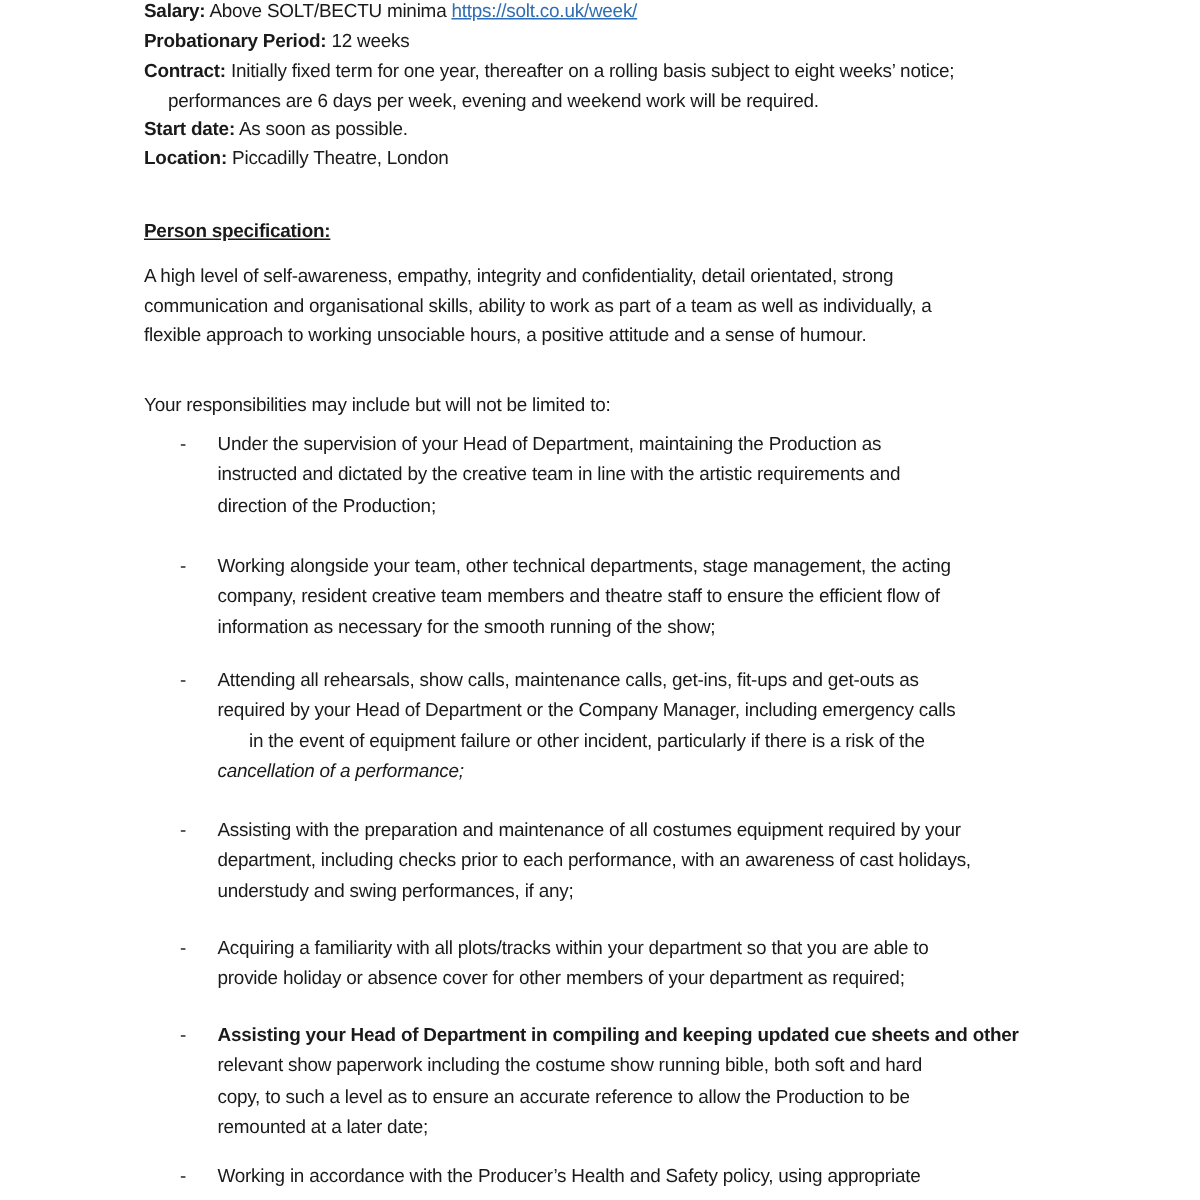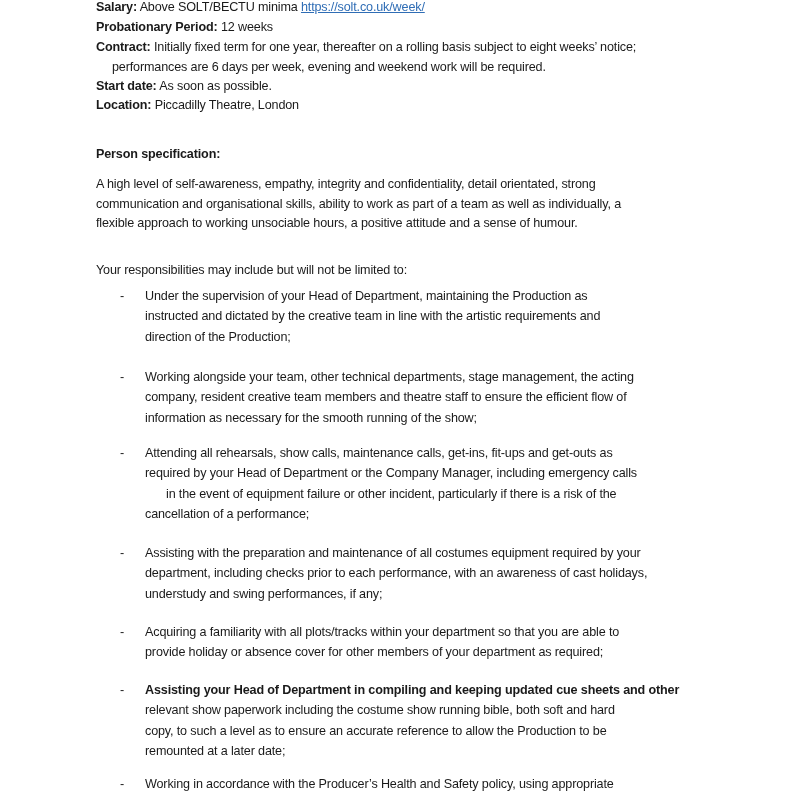--- a/index.html
+++ b/index.html
@@ -65,21 +65,21 @@
     <span class="b">Start date:</span>
     <span>As soon as possible.</span>
   </div>
   <div class="line abs" style="left:96px; top:97px;">
     <span class="b">Location:</span>
     <span>Piccadilly Theatre, London</span>
   </div>
 </div>
 
 <div>
-  <div class="line abs b" style="left:96px; top:146px;">Person specification:</div>
+  <div class="line abs b" style="left:96px; top:146px;text-decoration:underline;">Person specification:</div>
   <div class="line abs" style="left:96px; top:176px;">A high level of self-awareness, empathy, integrity and confidentiality, detail orientated, strong</div>
   <div class="line abs" style="left:96px; top:196px;">communication and organisational skills, ability to work as part of a team as well as individually, a</div>
   <div class="line abs" style="left:96px; top:215px;">flexible approach to working unsociable hours, a positive attitude and a sense of humour.</div>
 </div>
 
 <div>
   <div class="line abs" style="left:96px; top:262px;">Your responsibilities may include but will not be limited to:</div>
   <div id="resp-list">
       <div>
         <div class="bullet line" style="top: 288px;">-</div>
@@ -91,21 +91,21 @@
         <div class="bullet line" style="top: 369px;">-</div>
         <div class="bullet-text" style="top: 367px;">Working alongside your team, other technical departments, stage management, the acting</div>
         <div class="bullet-text" style="top: 387.3px;">company, resident creative team members and theatre staff to ensure the efficient flow of</div>
         <div class="bullet-text" style="top: 407.6px;">information as necessary for the smooth running of the show;</div>
       </div>
       <div>
         <div class="bullet line" style="top: 445px;">-</div>
         <div class="bullet-text" style="top: 443px;">Attending all rehearsals, show calls, maintenance calls, get-ins, fit-ups and get-outs as</div>
         <div class="bullet-text" style="top: 463.3px;">required by your Head of Department or the Company Manager, including emergency calls</div>
         <div class="bullet-text" style="top: 483.6px; padding-left: 21px;">in the event of equipment failure or other incident, particularly if there is a risk of the</div>
-        <div class="bullet-text" style="top: 503.9px;">cancellation of a performance;</div>
+        <div class="bullet-text" style="top: 503.9px; font-style: italic;">cancellation of a performance;</div>
       </div>
       <div>
         <div class="bullet line" style="top: 545px;">-</div>
         <div class="bullet-text" style="top: 543px;">Assisting with the preparation and maintenance of all costumes equipment required by your</div>
         <div class="bullet-text" style="top: 563.3px;">department, including checks prior to each performance, with an awareness of cast holidays,</div>
         <div class="bullet-text" style="top: 583.6px;">understudy and swing performances, if any;</div>
       </div>
       <div>
         <div class="bullet line" style="top: 624px;">-</div>
         <div class="bullet-text" style="top: 622px;">Acquiring a familiarity with all plots/tracks within your department so that you are able to</div>

